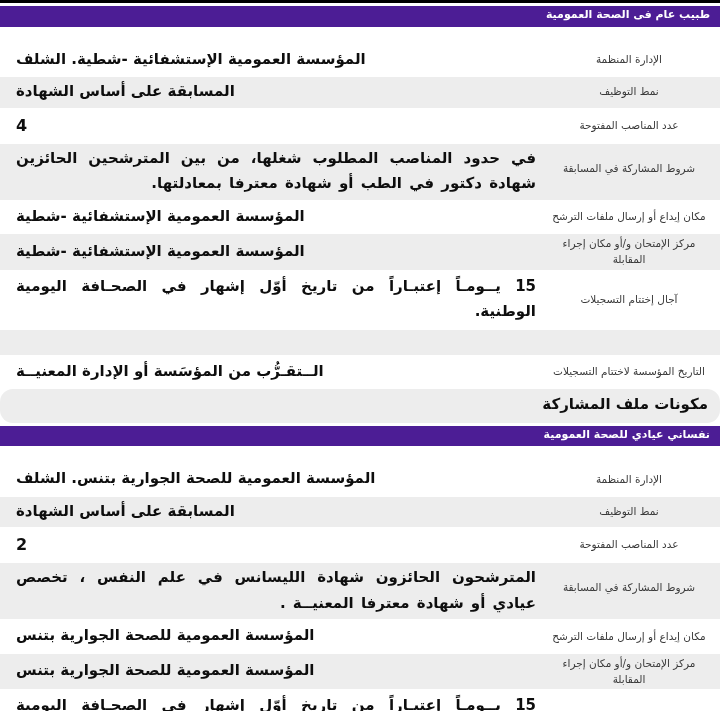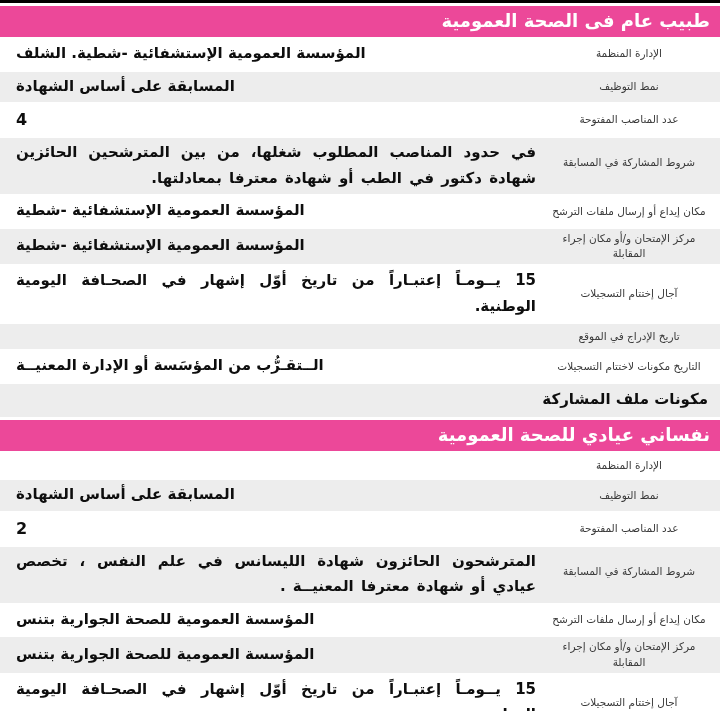--- a/index.html
+++ b/index.html
@@ -13,27 +13,27 @@
   .page {
     width: 720px;
     box-sizing: border-box;
   }
   .topline {
     height: 3px;
     background: #000;
     margin-bottom: 3px;
   }
   .sec-header {
-    background: #ec4899;
+    background: #4c1d95;
     color: #ffffff;
     font-weight: bold;
-    font-size: 18px;
+    font-size: 11px;
     line-height: 1.5;
     padding: 1px 10px 3px 10px;
-    margin-bottom: 2px;
+    margin-bottom: 18px;
   }
   .row {
     display: flex;
     align-items: center;
     margin-bottom: 2px;
     min-height: 25px;
   }
   .row.alt { background: #ededed; }
   .row.align-top { align-items: flex-start; }
   .row.align-top .label { padding-top: 17px; }
@@ -71,20 +71,21 @@
     color: #222;
   }
   .footer-row {
     background: #ededed;
     font-weight: bold;
     font-size: 15px;
     color: #0e0e0e;
     padding: 4px 12px 7px 12px;
     margin-bottom: 3px;
     line-height: 1.5;
+    border-radius: 13px;
   }
 </style>
 </head>
 <body>
 
 <div class="page">
   <div class="topline"></div>
 
   <div>
     <div class="sec-header">طبيب عام فى الصحة العمومية</div>
@@ -118,36 +119,36 @@
       <div class="label">مركز الإمتحان و/أو مكان إجراء المقابلة</div>
       <div class="value">المؤسسة العمومية الإستشفائية -شطية</div>
     </div>
 
     <div class="row">
       <div class="label">آجال إختتام التسجيلات</div>
       <div class="value two-line">15 يــومـاً إعتبـاراً من تاريخ أوّل إشهار في الصحـافة اليومية الوطنية.</div>
     </div>
 
     <div class="row alt">
-      <div class="label">تاريخ الإدراج في الموقع</div>
     </div>
 
     <div class="row">
-      <div class="label">التاريخ مكونات لاختتام التسجيلات</div>
+      <div class="label">التاريخ المؤسسة لاختتام التسجيلات</div>
       <div class="value">الــتقـرُّب من المؤسَسة أو الإدارة المعنيــة</div>
     </div>
 
     <div class="footer-row">مكونات ملف المشاركة</div>
   </div>
 
   <div>
     <div class="sec-header">نفساني عيادي للصحة العمومية</div>
 
     <div class="row">
       <div class="label">الإدارة المنظمة</div>
+      <div class="value">المؤسسة العمومية للصحة الجوارية بتنس. الشلف</div>
     </div>
 
     <div class="row alt">
       <div class="label">نمط التوظيف</div>
       <div class="value">المسابقة على أساس الشهادة</div>
     </div>
 
     <div class="row">
       <div class="label">عدد المناصب المفتوحة</div>
       <div class="value num">2</div>

